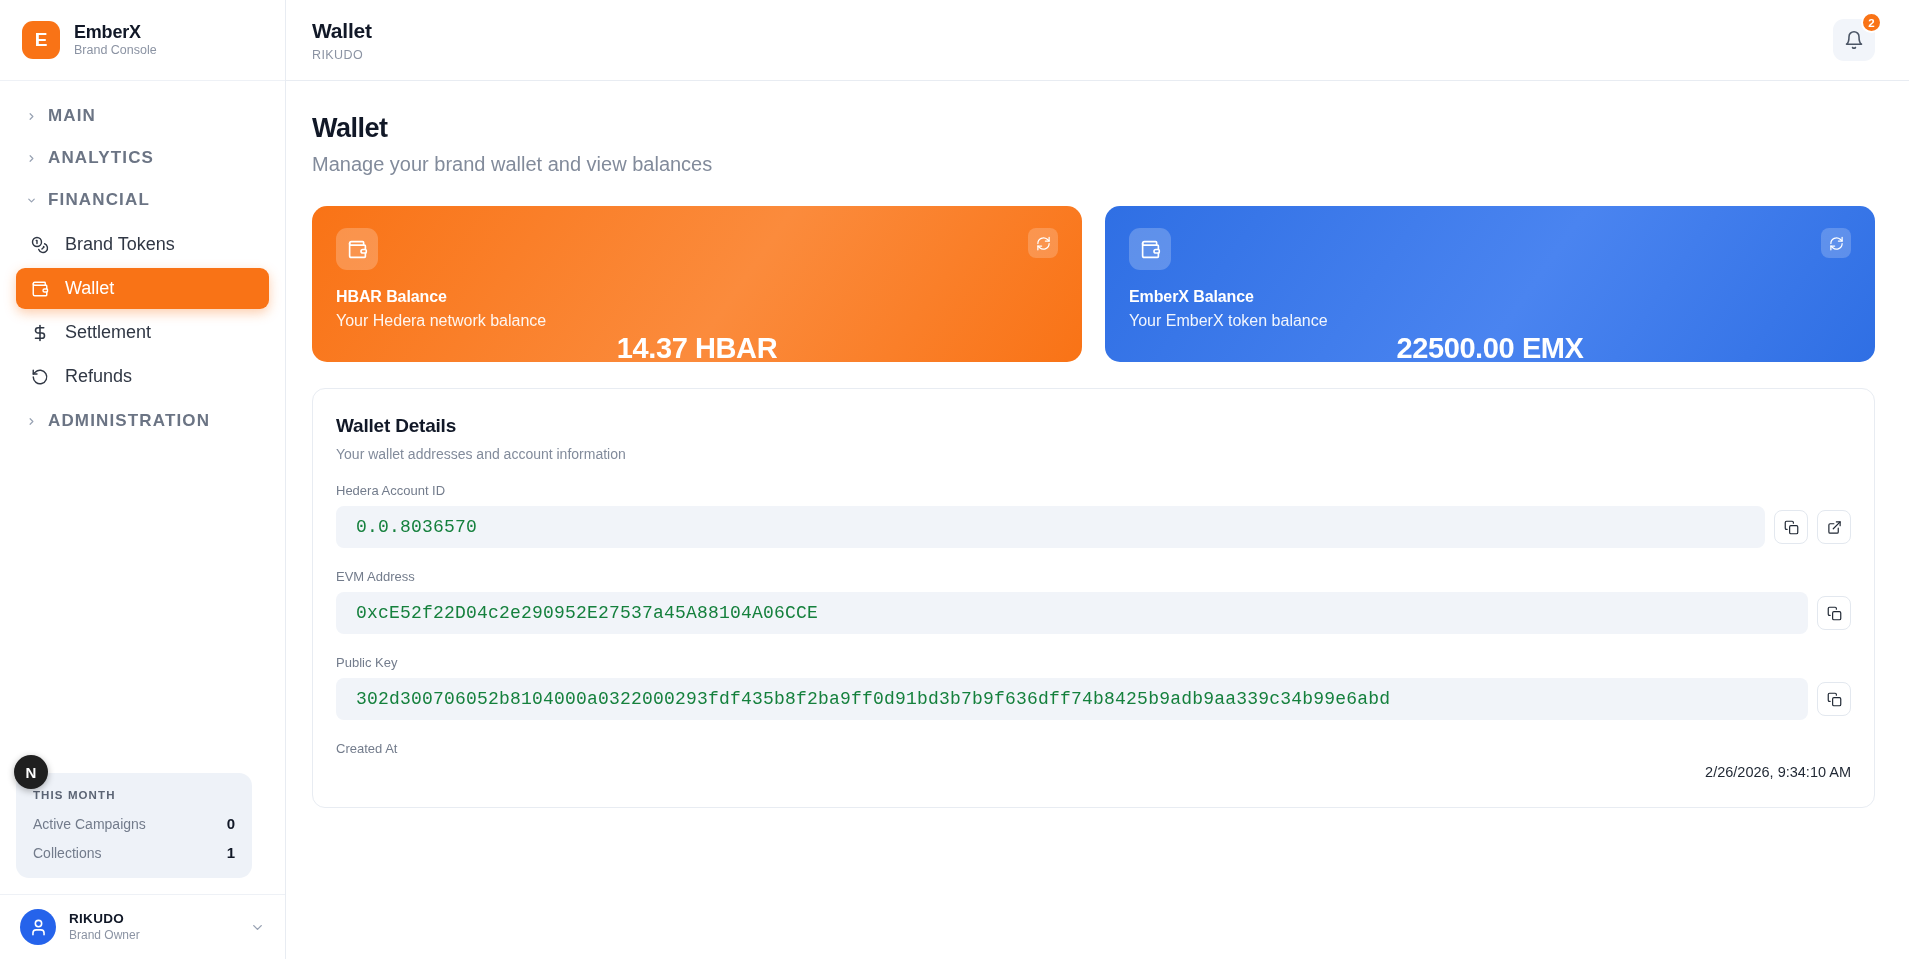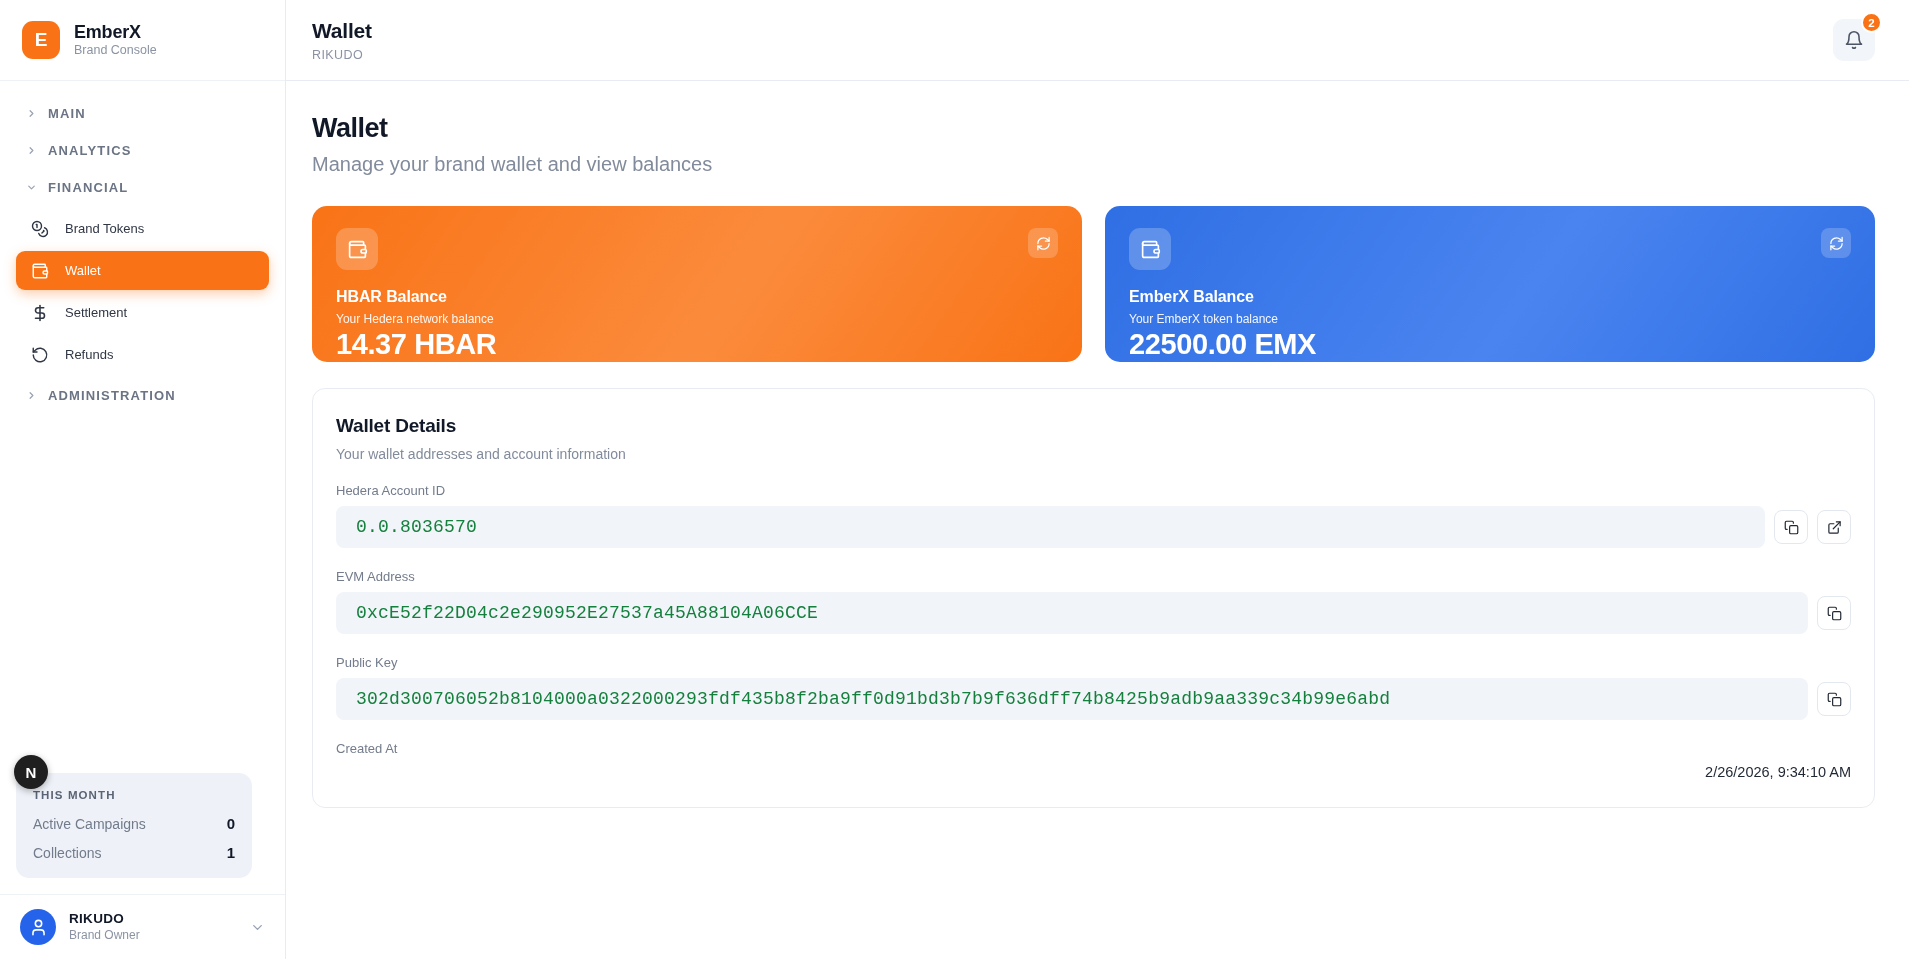--- a/index.html
+++ b/index.html
@@ -42,28 +42,28 @@
   .nav-section {
     display: flex; align-items: center; gap: 11px;
     padding: 11px 8px 11px 10px;
     cursor: pointer;
   }
   .nav-section .chev {
     width: 11px; height: 11px; flex: 0 0 11px;
     color: #98a2b3; display: flex; align-items: center; justify-content: center;
   }
   .nav-section-label {
-    font-size: 13px; font-weight: bold; letter-spacing: 1.15px;
+    font-size: 17px; font-weight: bold; letter-spacing: 1.15px;
     color: #6b7484; text-transform: uppercase;
   }
   .nav-item {
     display: flex; align-items: center; gap: 16px;
     padding: 10px 14px; margin: 3px 0;
     border-radius: 9px; cursor: pointer;
-    color: #303744; font-size: 13px;
+    color: #303744; font-size: 18px;
   }
   .nav-item .ico { width: 19px; height: 19px; flex: 0 0 19px; color: #303744;
                    display:flex; align-items:center; justify-content:center; }
   .nav-item.active {
     background: #f97316; color: #ffffff;
     box-shadow: 0 4px 12px rgba(249,115,22,.35);
   }
   .nav-item.active .ico { color: #ffffff; }
 
   .sidebar-spacer { flex: 1 1 auto; }
@@ -159,22 +159,22 @@
     background: rgba(255,255,255,.22);
     display: flex; align-items: center; justify-content: center;
   }
   .bal-refresh {
     position: absolute; top: 22px; right: 24px;
     width: 30px; height: 30px; border-radius: 8px;
     background: rgba(255,255,255,.2); border: none; cursor: pointer;
     color: #fff; display: flex; align-items: center; justify-content: center;
   }
   .bal-title { font-size: 16px; font-weight: bold; margin-top: 18px; letter-spacing: -0.1px; }
-  .bal-desc  { font-size: 12px; opacity: .93; margin-top: 6px; }
-  .bal-amount { font-size: 29px; font-weight: bold; margin-top: 2px; letter-spacing: -0.4px; }
+  .bal-desc  { font-size: 16px; opacity: .93; margin-top: 6px; }
+  .bal-amount { font-size: 29px; font-weight: bold; margin-top: 2px; letter-spacing: -0.4px; text-align: center; }
 
   .details {
     margin-top: 26px; border: 1px solid #e8ecf2; border-radius: 13px;
     background: #fff; padding: 26px 23px 27px 23px;
   }
   .det-h2 { font-size: 19px; font-weight: bold; color: #111827; letter-spacing: -0.2px; }
   .det-sub { font-size: 14px; color: #828b9b; margin-top: 9px; }
   .field { margin-top: 21px; }
   .field-label { font-size: 13px; color: #737c8c; margin-bottom: 8px; }
   .field-row { display: flex; align-items: center; gap: 9px; }

